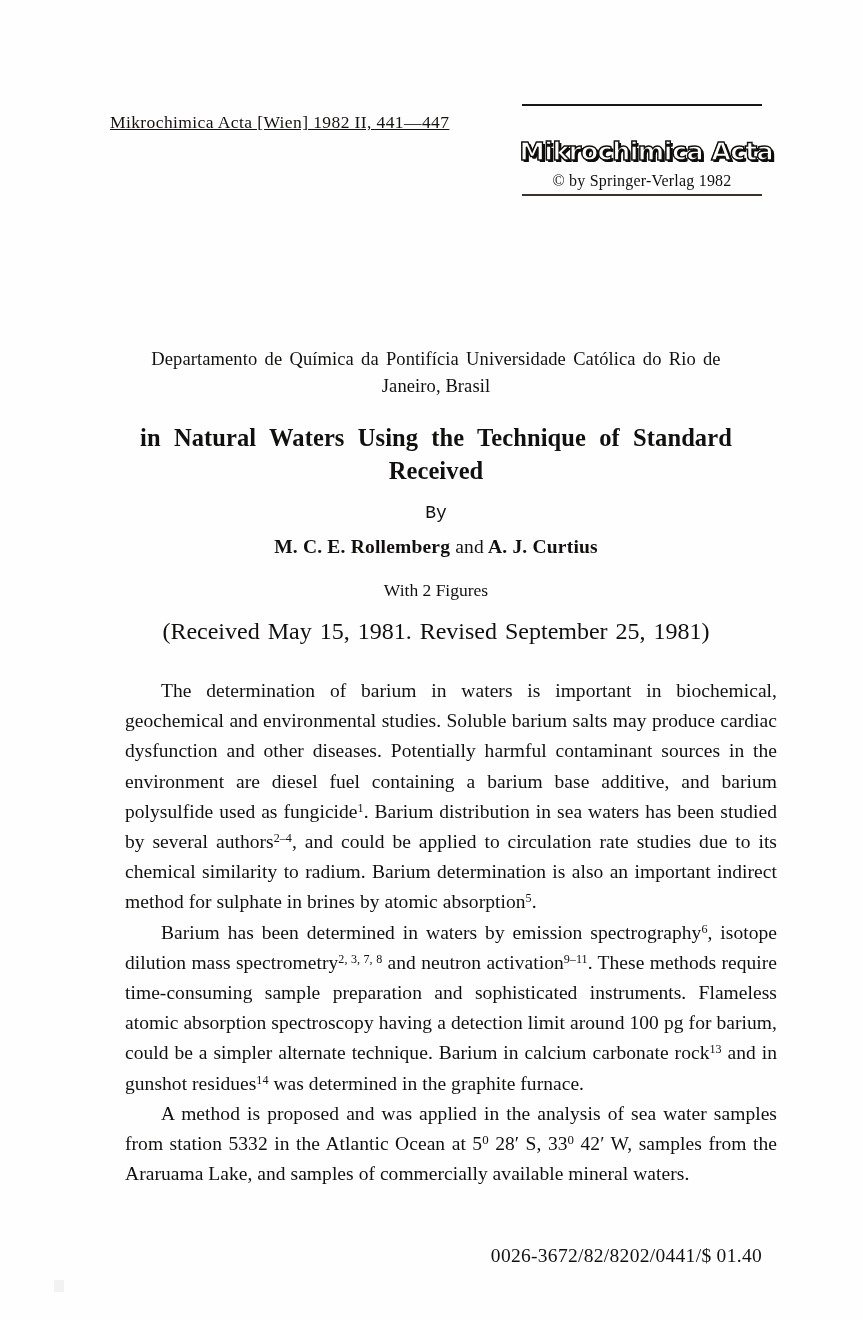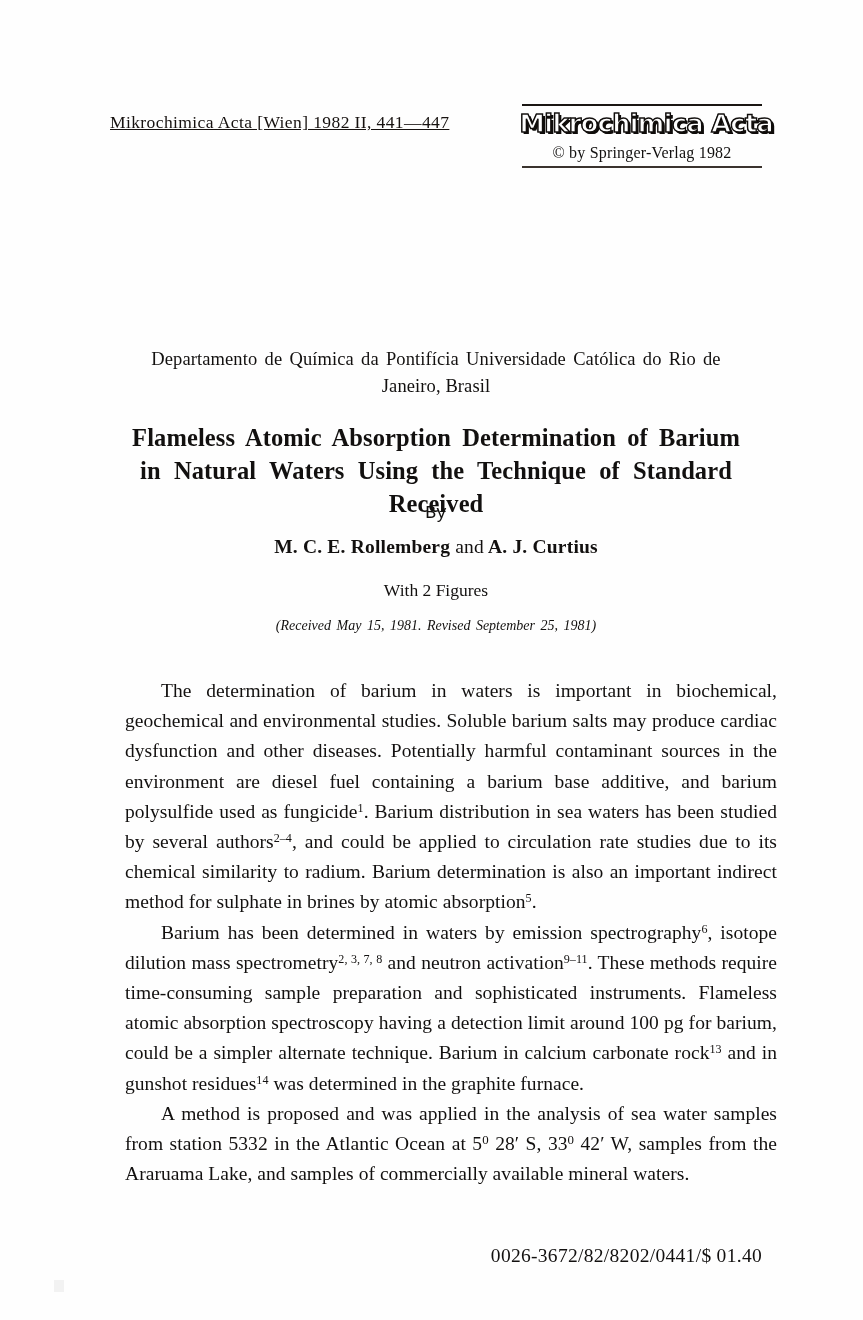--- a/index.html
+++ b/index.html
@@ -46,20 +46,21 @@
     text-align: center;
   }
   .rule {
     height: 2px;
     background: #1a1613;
     width: 100%;
   }
   .rule.thin { height: 1.5px; background: #3a332e; }
   .logo-wrap {
     padding: 5px 0 3px 0;
+    margin-top: 28px;
   }
   .logo {
     font-family: "DejaVu Sans", sans-serif;
     font-weight: bold;
     font-size: 25px;
     letter-spacing: -0.6px;
     line-height: 1;
     color: #ffffff;
     -webkit-text-stroke: 1.4px #100d0b;
     text-shadow:
@@ -132,22 +133,21 @@
     width: 652px;
     text-align: center;
     font-size: 17.5px;
   }
   .received {
     position: absolute;
     top: 618px;
     left: 110px;
     width: 652px;
     text-align: center;
-    font-size: 14px;
-    font-style: italic;
+    font-size: 24px;
     word-spacing: 2px;
   }
 
   
   .body {
     position: absolute;
     top: 676px;
     left: 125px;
     width: 652px;
   }
@@ -209,21 +209,20 @@
       <div class="rule thin"></div>
     </div>
   </div>
 
   <div class="affiliation">
     <span class="l1">Departamento de Química da Pontifícia Universidade Católica do Rio de</span>
     <span class="l2">Janeiro, Brasil</span>
   </div>
 
   <h1 class="title">
-    <span class="tl tl1">Flameless Atomic Absorption Determination of Barium</span>
     <span class="tl tl2">in Natural Waters Using the Technique of Standard</span>
     <span class="tl tl3">Received</span>
   </h1>
 
   <div class="by">By</div>
 
   <div class="authors">
     <span>M. C. E. Rollemberg</span>
     <span class="conj">and</span>
     <span>A. J. Curtius</span>

